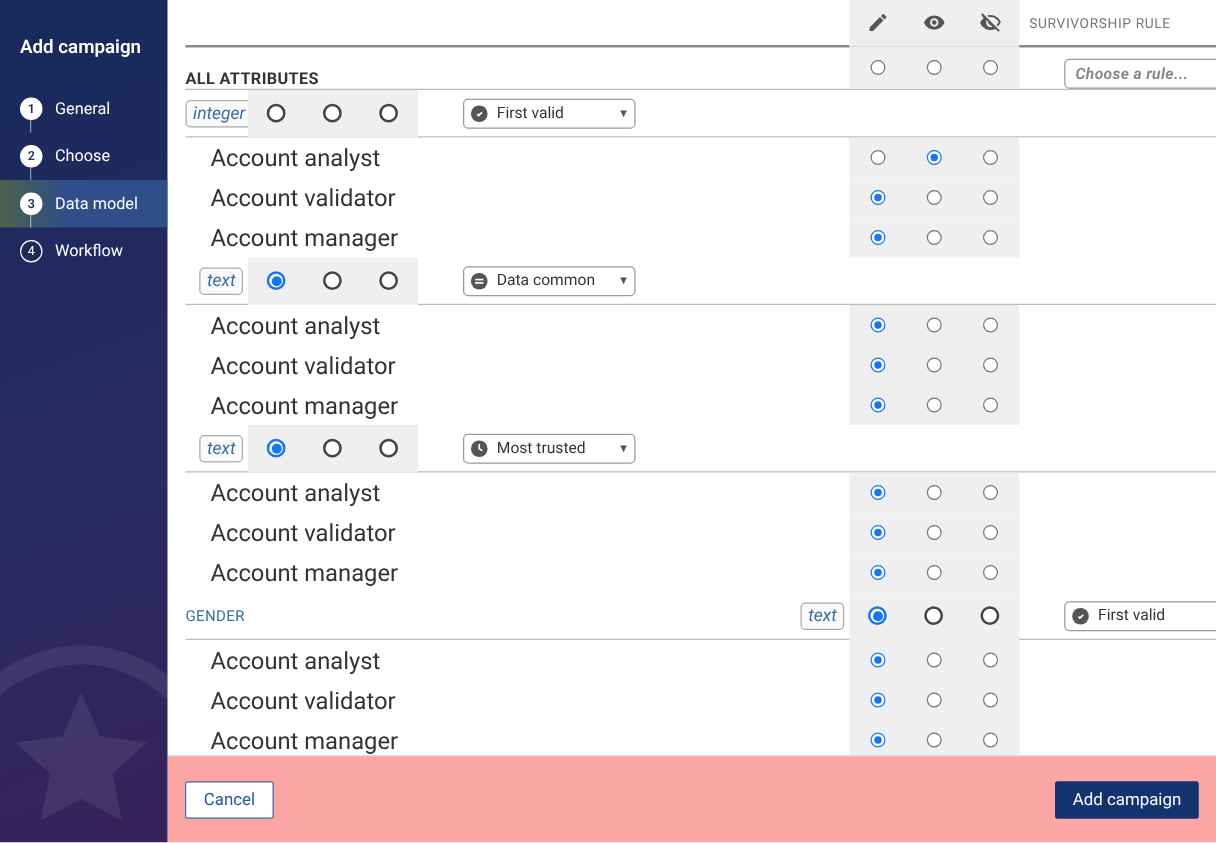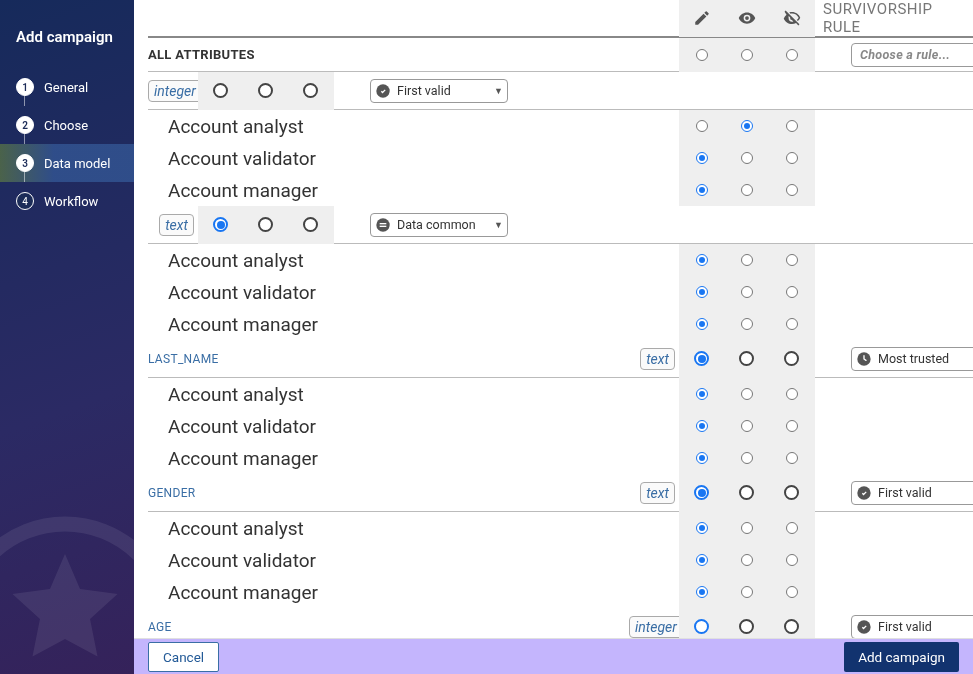--- a/index.html
+++ b/index.html
@@ -93,28 +93,29 @@
   .radio-cols { width: 136px; display: flex; background: #efefef; }
   .col-r { width: 45px; display: flex; align-items: center; justify-content: center; }
   .col-rule { width: 158px; padding: 0 12px 0 8px; }
 
   .header-row {
     height: 38px;
     border-bottom: 2px solid #888;
   }
   .header-row .radio-cols { height: 38px; align-items: center; }
   .header-row .col-r svg { width: 18px; height: 18px; fill: #555; }
-  .header-row .col-rule { font-size: 15px; color: #777; letter-spacing: 0.5px; }
+  .header-row .col-rule { font-size: 11px; color: #777; letter-spacing: 0.5px; }
 
   .allattr-row {
     height: 34px;
     border-bottom: 1px solid #bbb;
     font-weight: 700;
     letter-spacing: 0.3px;
     font-size: 13px;
+    align-items: flex-end;
   }
   .allattr-row .radio-cols { height: 34px; }
 
   .attr-header {
     border-bottom: 1px solid #bbb;
     height: 38px;
   }
   .attr-header:first-of-type { border-top: none; }
   .attr-header .col-label {
     font-size: 12px;
@@ -176,25 +177,25 @@
     display: flex; align-items: center; justify-content: center;
   }
   .rule-select .rs-icon svg { fill: #555; width: 16px; height: 16px; }
   .rule-select .caret {
     position: absolute; right: 4px; top: 50%; transform: translateY(-50%);
     font-size: 9px; color: #555;
   }
 
   
   .footer {
-    height: 36px;
+    height: 70px;
     border-top: 1px solid #e0e0e0;
     display: flex; align-items: center;
     padding: 0 14px;
-    background: #c4b5fd;
+    background: #fca5a5;
   }
   .btn {
     height: 30px;
     padding: 0 14px;
     border-radius: 2px;
     font-size: 13.5px;
     display: inline-flex; align-items: center;
     cursor: pointer;
     font-family: inherit;
   }
@@ -427,21 +428,20 @@
                 </span>
               </div><div class="col-r">
                 <span class="radio"></span>
               </div><div class="col-r">
                 <span class="radio"></span>
               </div></div>
           </div>
       <div class="col-rule"></div>
         </div>
         <div class="grid-row attr-header">
-    <div class="col-label">LAST_NAME</div>
     <div class="col-type"><span class="type-badge">text</span></div>
     <div class="radio-cols">
             <div class="radio-cols-inner" style="display: contents;"><div class="col-r">
                 <span class="radio big selected">
                   <span class="dot"></span>
                 </span>
               </div><div class="col-r">
                 <span class="radio big"></span>
               </div><div class="col-r">
                 <span class="radio big"></span>

